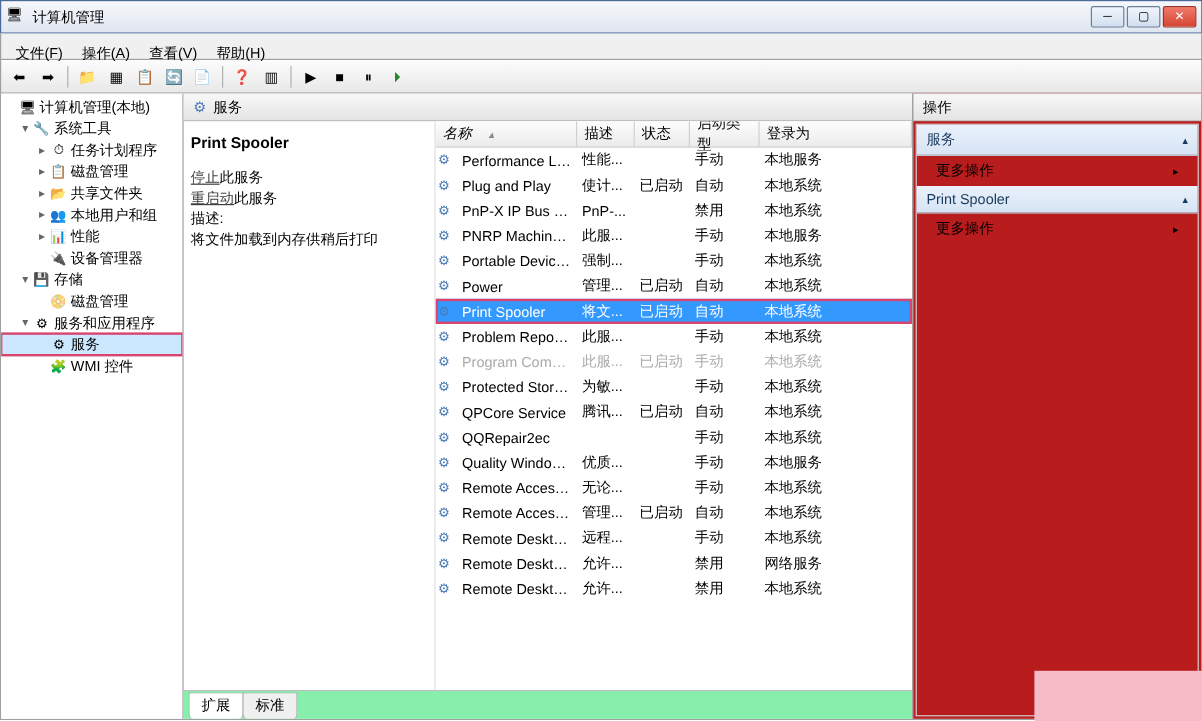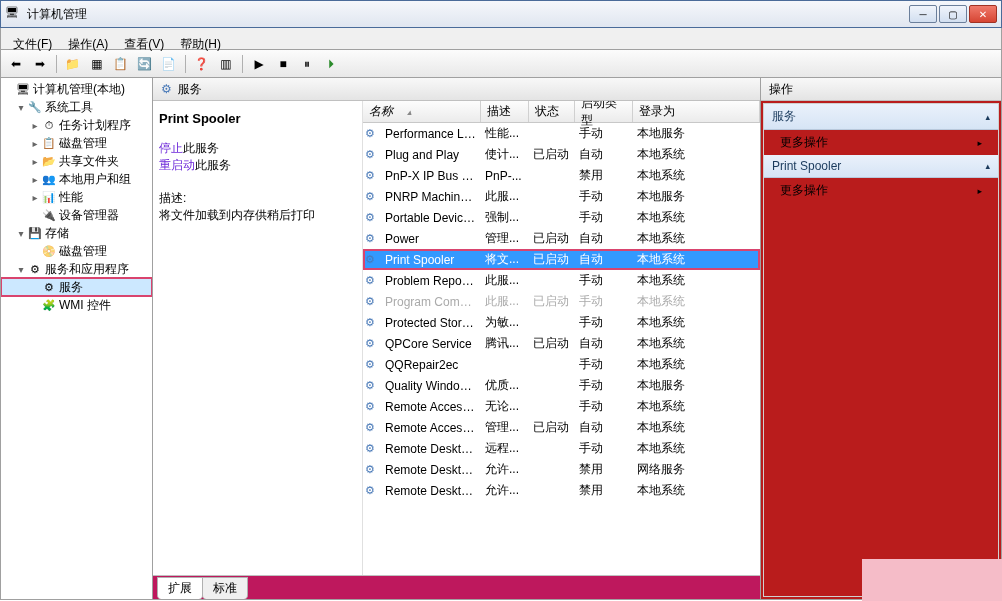--- a/index.html
+++ b/index.html
@@ -29,39 +29,39 @@
 .tnode.boxed { outline: 2px solid #d9446e; outline-offset: -1px; }
 .ind1 { padding-left: 14px; }
 .ind2 { padding-left: 28px; }
 
 .mid { flex: 1; display: flex; flex-direction: column; border-right: 1px solid #a0a0a0; position: relative; }
 .midhead { height: 23px; background: linear-gradient(#f8f8f8, #e4e4e4); border-bottom: 1px solid #c0c0c0; display: flex; align-items: center; padding: 0 8px; font-size: 12px; gap: 6px; }
 .midbody { flex: 1; display: flex; overflow: hidden; }
 
 .detail { width: 210px; padding: 10px 6px; font-size: 12px; border-right: 1px solid #e0e0e0; }
 .detail .svc-name { font-weight: bold; font-size: 13px; margin-bottom: 14px; }
-.detail .link { color: #6d28d9; cursor: pointer; display: block; margin-bottom: 2px; }
-.detail .desc-label { margin-top: 16px; }
+.detail .link { color: #404040; text-decoration: underline; cursor: pointer; display: block; margin-bottom: 2px; }
+.detail .desc-label { }
 
 .listwrap { flex: 1; display: flex; flex-direction: column; overflow: hidden; }
 .listhdr { display: flex; background: linear-gradient(#fdfdfd, #ebebeb); border-bottom: 1px solid #c8c8c8; font-size: 12px; height: 22px; flex-shrink: 0; }
 .listhdr .col { border-right: 1px solid #d0d0d0; padding: 2px 6px; display: flex; align-items: center; }
 .c-name { width: 118px; font-style: italic; } .c-desc { width: 48px; } .c-stat { width: 46px; } .c-start { width: 58px; } .c-logon { flex: 1; }
 
 .rows { flex: 1; overflow-y: scroll; overflow-x: hidden; font-size: 12px; }
 .row { display: flex; height: 21px; align-items: center; cursor: default; position: relative; }
 .row .cell { padding: 0 4px; overflow: hidden; text-overflow: ellipsis; white-space: nowrap; }
 .row .ricon { width: 16px; font-size: 11px; color: #4a7ab8; margin-left: 2px; flex-shrink: 0; }
 .row.selected { background: #3399ff; color: #fff; }
 .row.boxed::after { content: ""; position: absolute; left: 0; top: 0; right: 0; bottom: 0; border: 2px solid #d9446e; pointer-events: none; }
 .row.faded { color: #aaa; }
 
 .tooltip { position: absolute; left: 120px; top: 186px; background: #ffffe1; border: 1px solid #808080; padding: 1px 4px; font-size: 11px; z-index: 10; color: #333; }
 
-.tabs { height: 24px; border-top: 1px solid #c0c0c0; display: flex; align-items: flex-end; padding-left: 4px; background: #be185d; font-size: 12px; }
+.tabs { height: 24px; border-top: 1px solid #c0c0c0; display: flex; align-items: flex-end; padding-left: 4px; background: #86efac; font-size: 12px; }
 .tab { border: 1px solid #b0b0b0; border-bottom: none; padding: 2px 10px; margin-right: -1px; background: #f0f0f0; border-radius: 0 0 4px 4px; }
 .tab.active { background: #fff; }
 
 .actions { width: 240px; background: #b91c1c; display: flex; flex-direction: column; font-size: 12px; }
 .acthead { height: 23px; background: linear-gradient(#f8f8f8, #e4e4e4); border-bottom: 1px solid #c0c0c0; padding: 3px 8px; font-weight: normal; }
 .actbody { flex: 1; border: 1px solid #d0d0d0; margin: 2px; }
 .actsec { background: linear-gradient(#eaf1fb, #d6e4f5); border-bottom: 1px solid #b8c8db; padding: 4px 8px; display: flex; justify-content: space-between; align-items: center; color: #1a3a5c; }
 .actitem { padding: 4px 16px; display: flex; justify-content: space-between; align-items: center; cursor: default; }
 .tri { font-size: 9px; }
 

